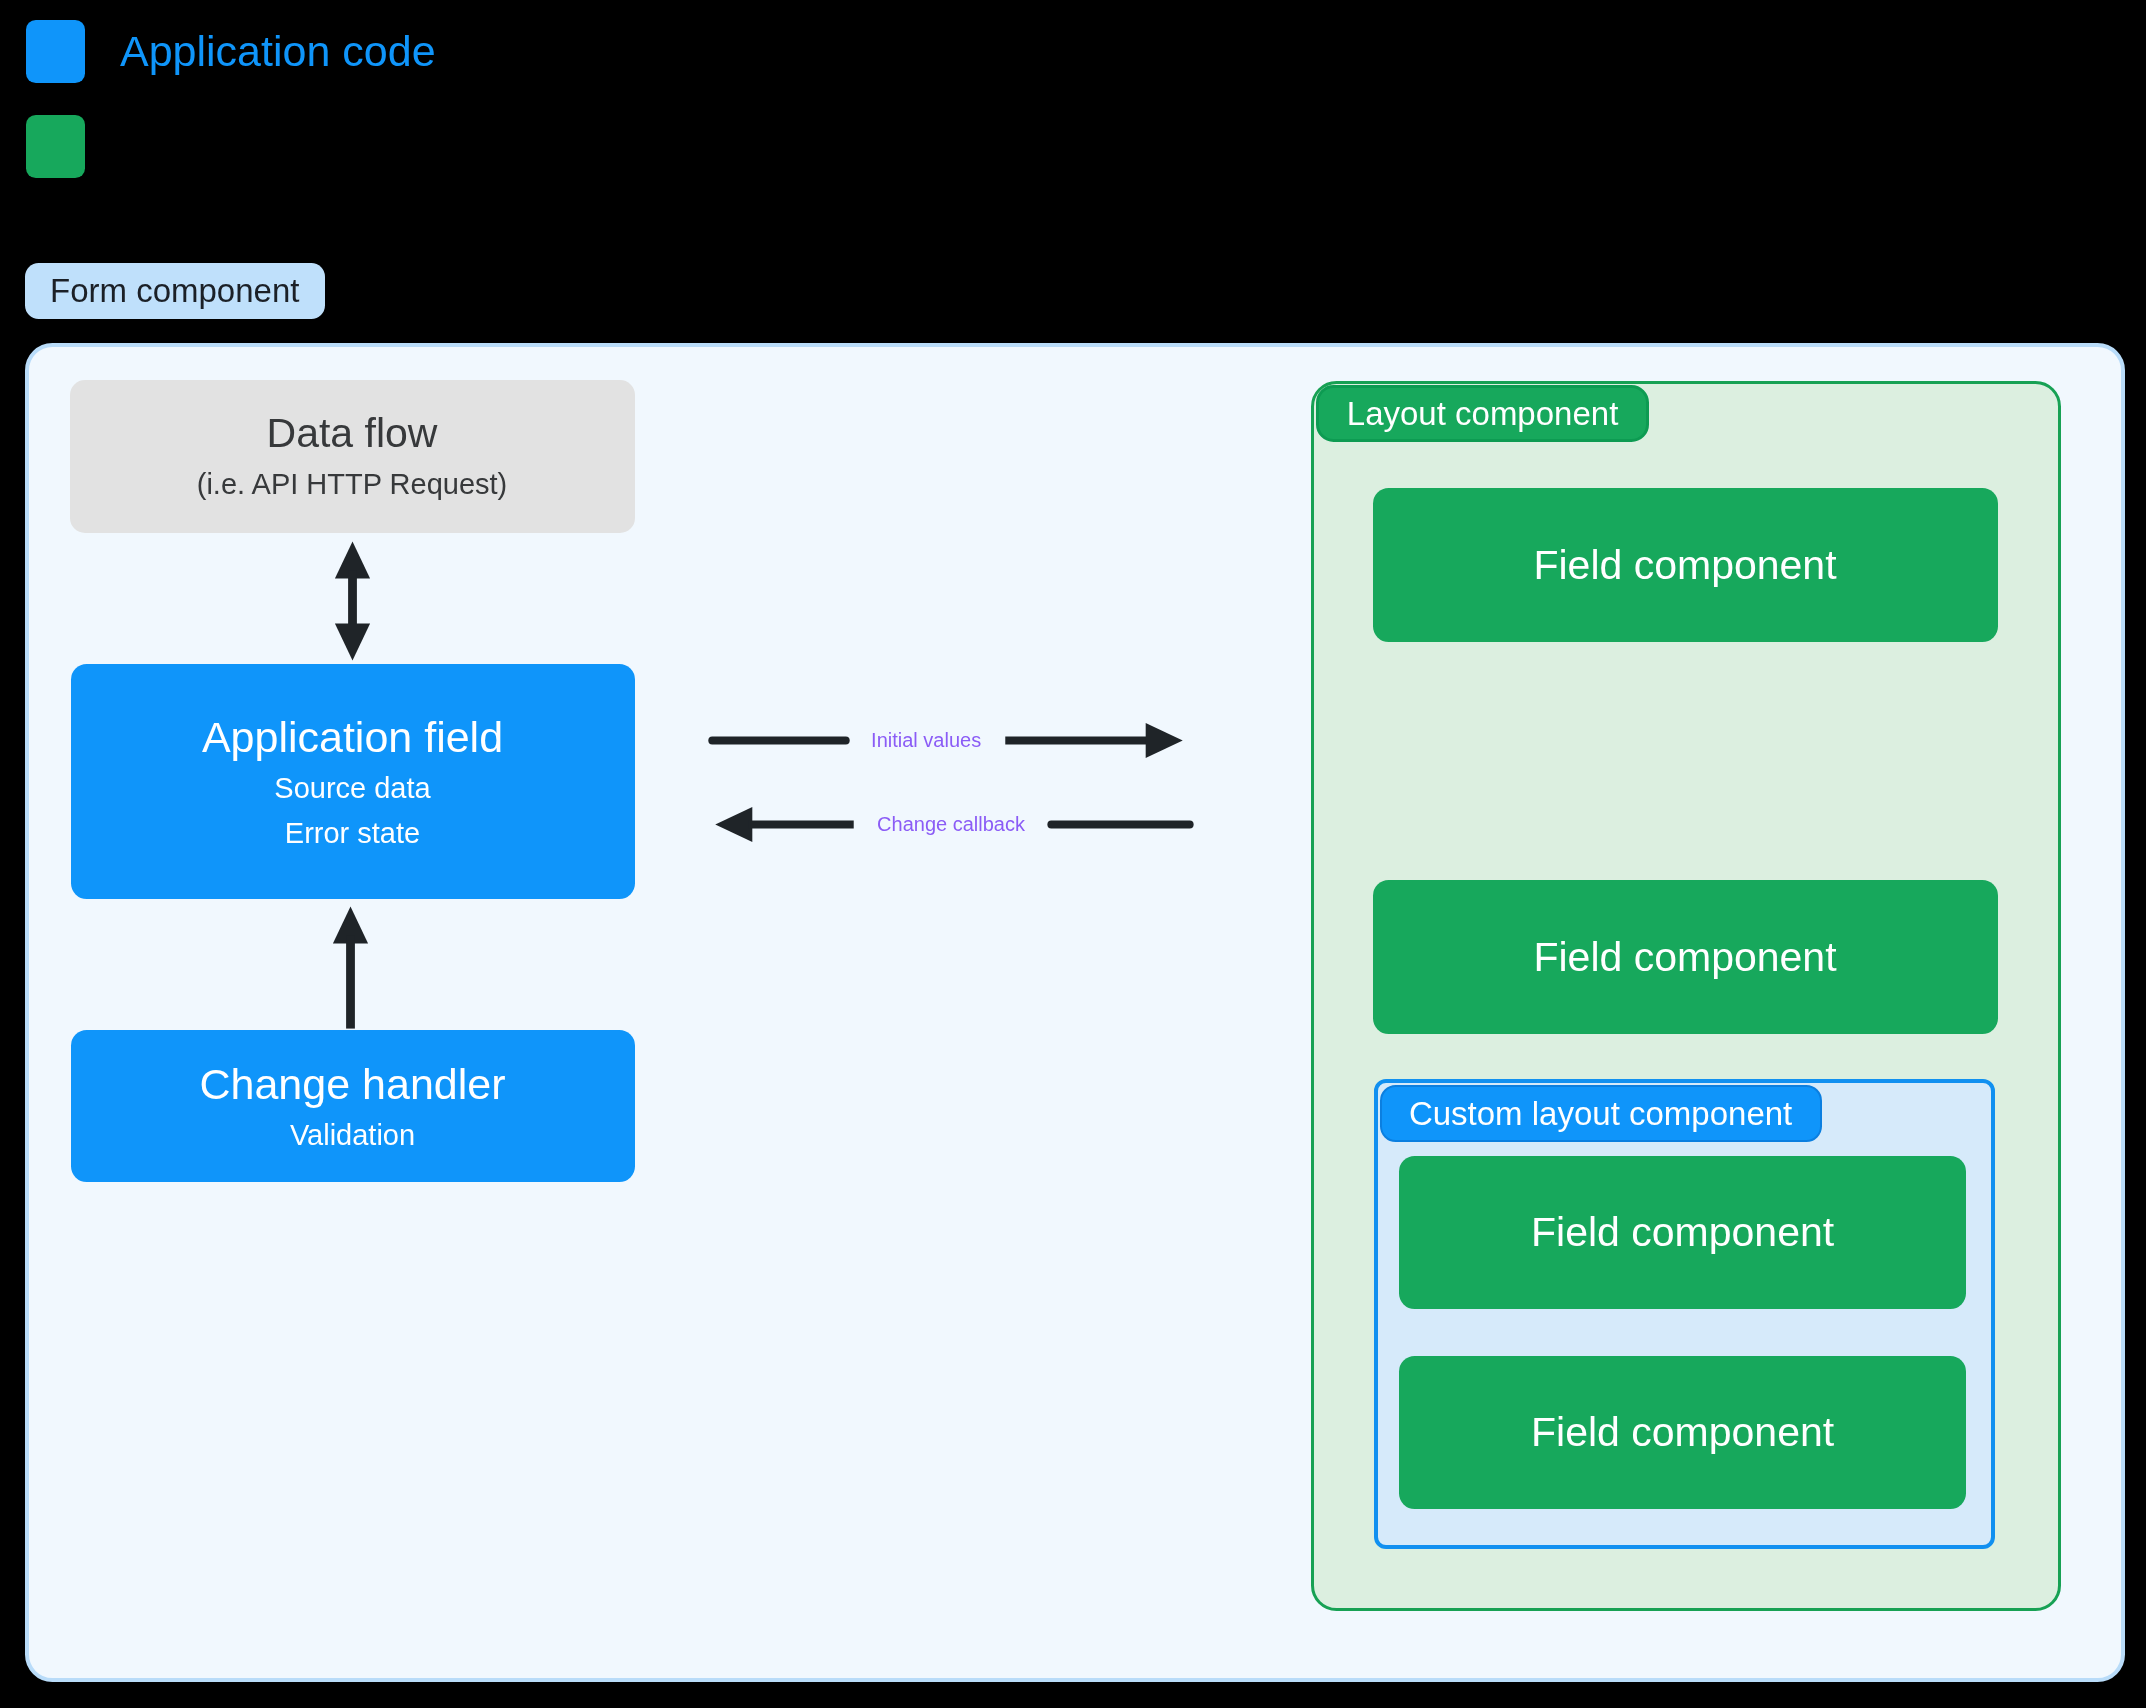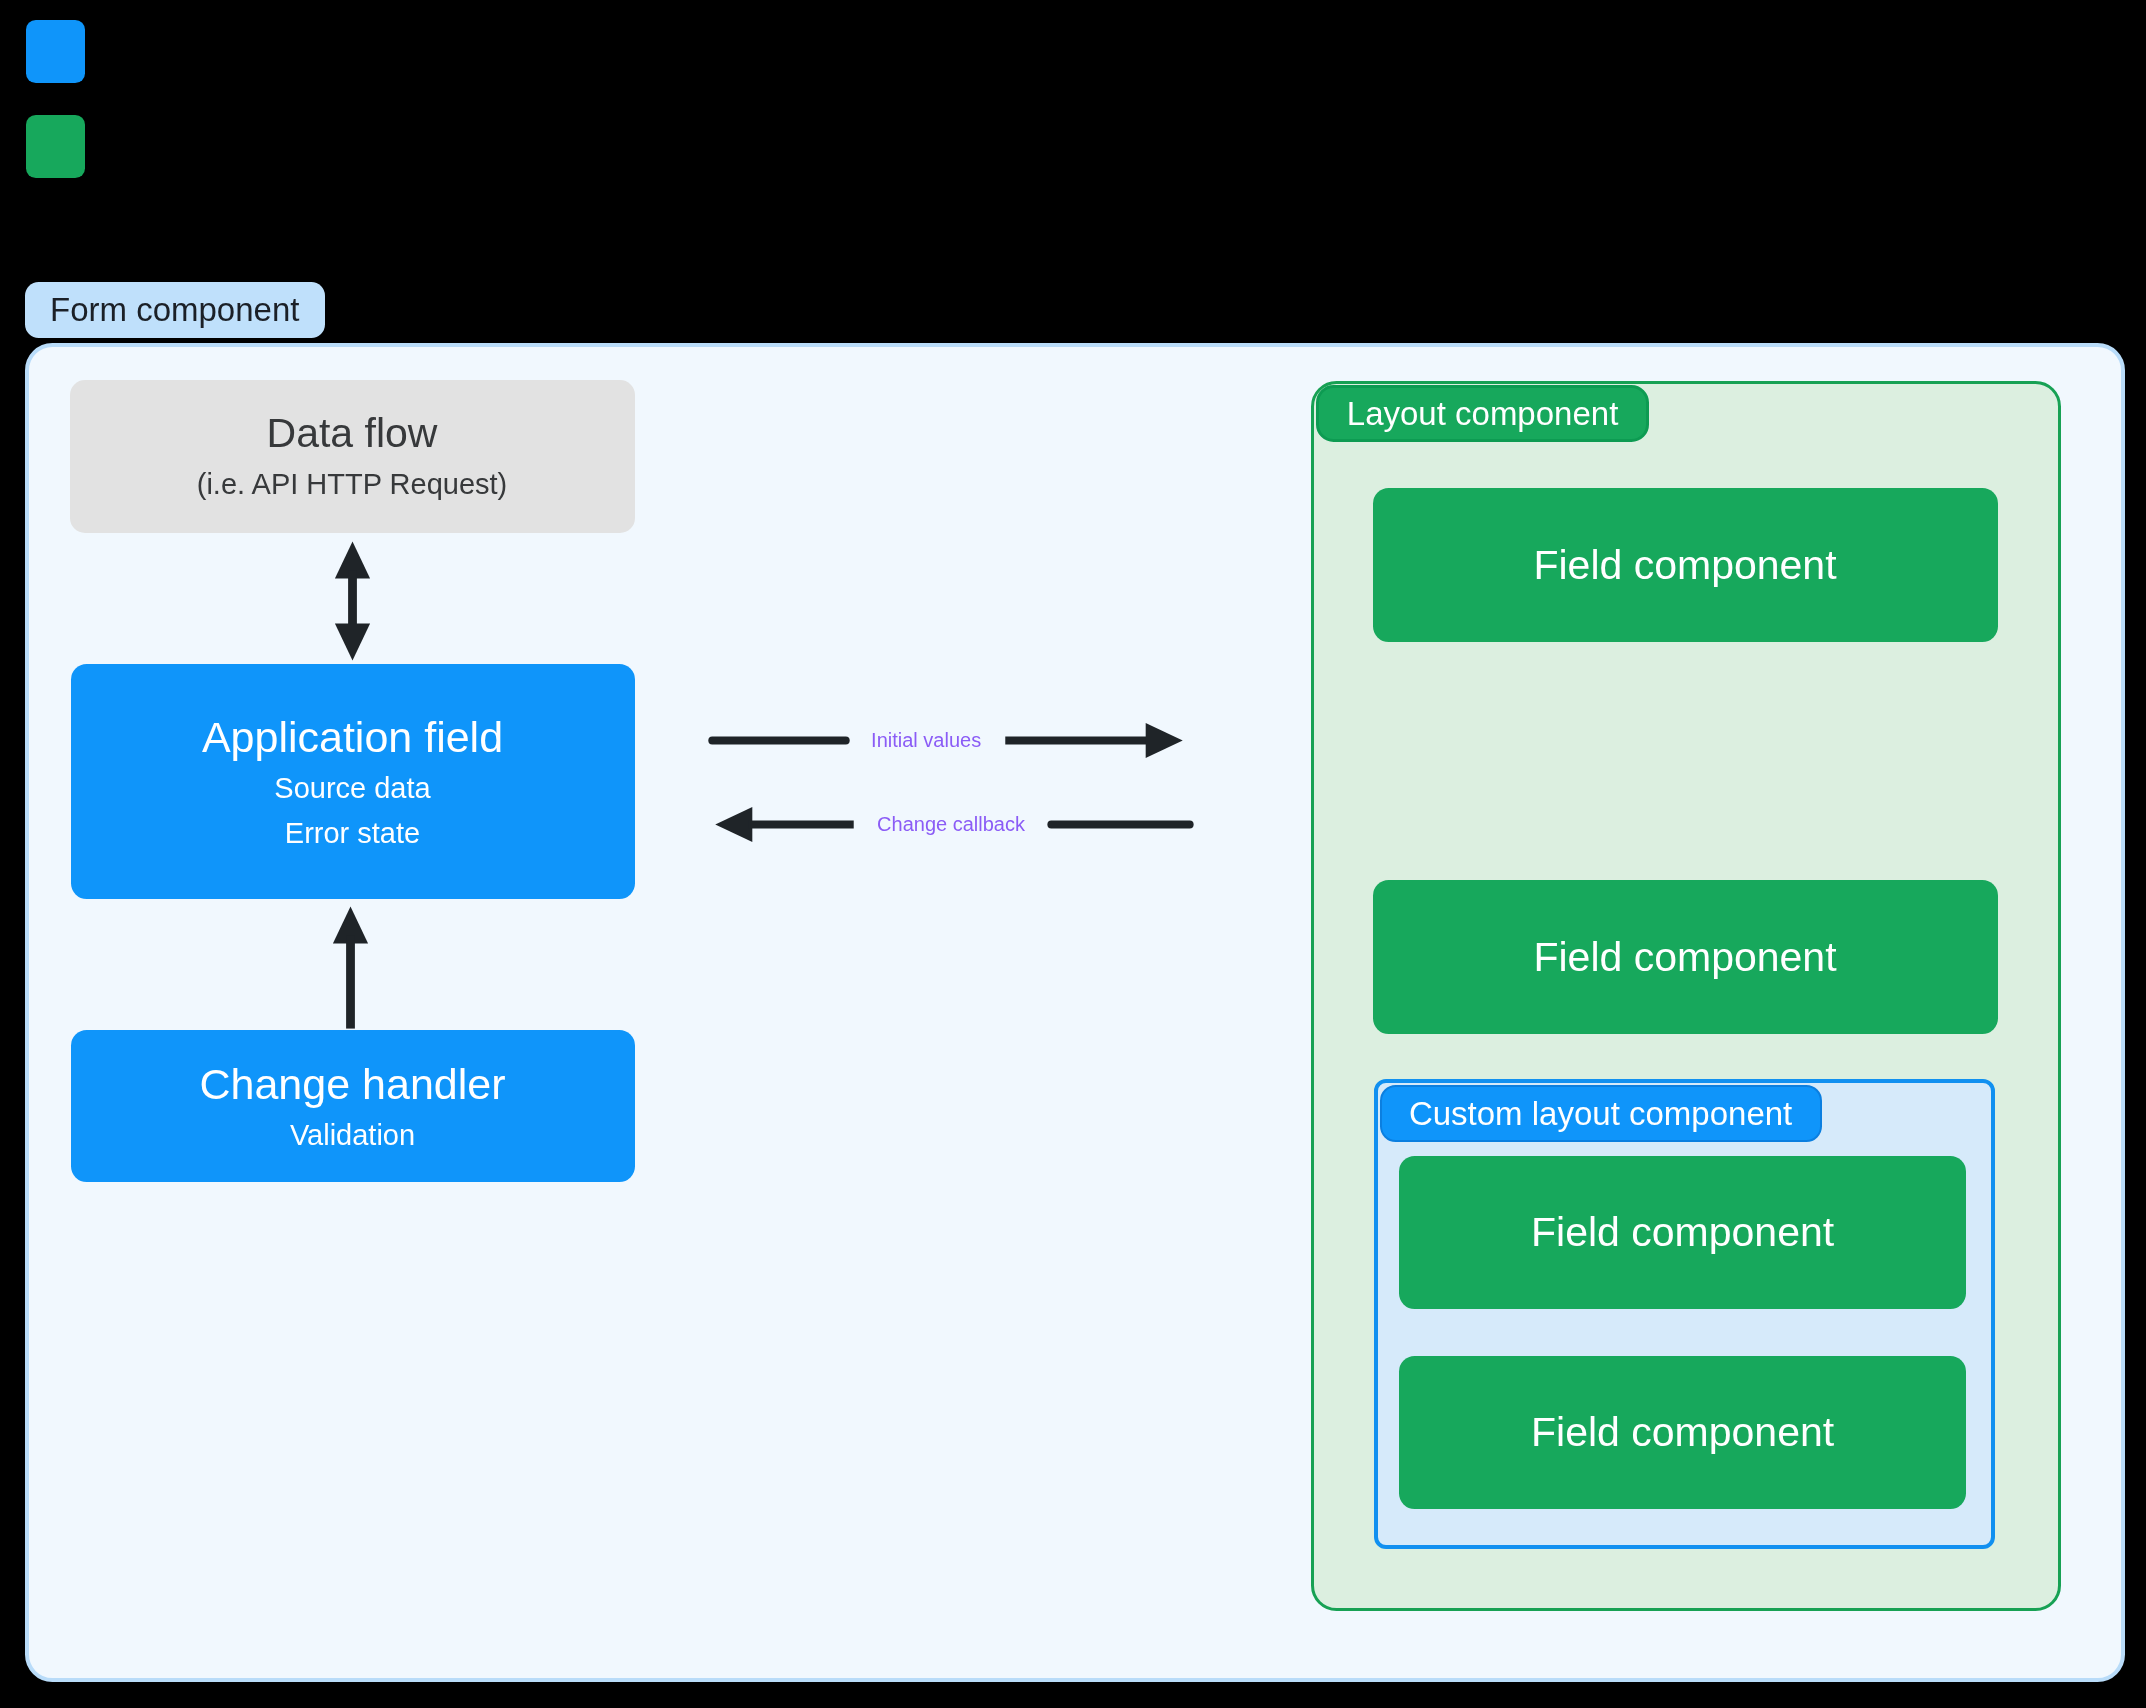--- a/index.html
+++ b/index.html
@@ -67,24 +67,25 @@
     font-size:33px;font-weight:500;color:#fff;white-space:nowrap;box-sizing:border-box;
   }
   svg{display:block;}
 </style>
 </head>
 <body>
 
 <div class="stage">
 
   <div class="abs legend-swatch" style="left:25.5px;top:19.6px;background:#0f95fa;"></div>
+  <div class="abs legend-label" style="left:120px;top:19.6px;color:#0f95fa;">Application code</div>
 
   <div class="abs legend-swatch" style="left:25.5px;top:115px;background:#17a85c;"></div>
 
-  <div class="abs form-pill" style="left:24.5px;top:282px;">Form component</div>
+  <div class="abs form-pill" style="left:24.5px;top:263px;">Form component</div>
 
   <div class="abs form-container">
 
     <div class="abs box gray-box" style="left:41px;top:33px;width:565px;height:153px;">
       <div class="title" style="font-size:41px;">Data flow</div>
       <div class="sub">(i.e. API HTTP Request)</div>
     </div>
 
     <svg class="abs" style="left:302px;top:194px;" width="43" height="120" viewBox="0 0 44 122">
       <polygon points="22,0 4,38 40,38" fill="#1f2428"></polygon>

